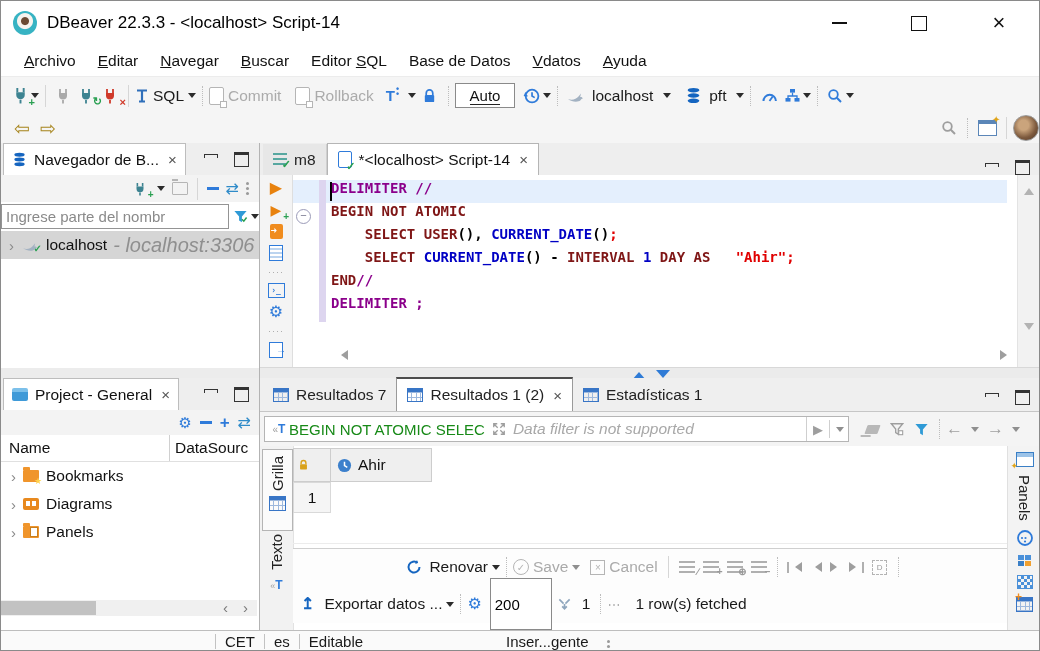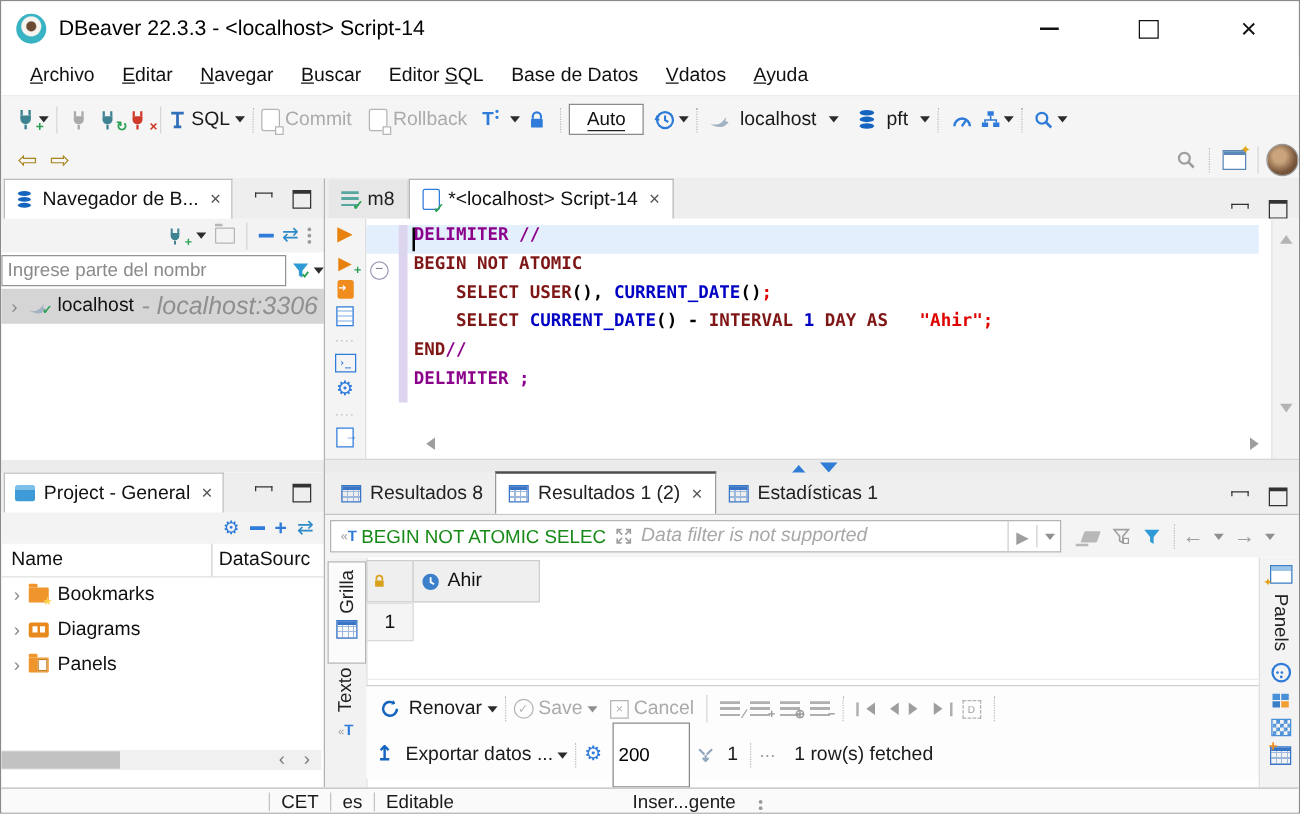--- a/index.html
+++ b/index.html
@@ -151,21 +151,21 @@
   #resbody{left:259px;top:445px;width:780px;height:184px;background:#fff;}
   .sidetabs{position:absolute;left:0;top:0;width:33px;height:184px;background:#f2f2f2;border-right:1px solid #e2e2e2;}
   .sidetab{position:absolute;left:2px;width:29px;display:flex;flex-direction:column;align-items:center;gap:5px;padding:6px 0;}
   .sidetab.active{background:#fbfbfb;border:1px solid #b5b5b5;}
   .vtext{writing-mode:vertical-rl;transform:rotate(180deg);font-size:15px;color:#222;}
   .vtext-d{writing-mode:vertical-rl;font-size:15px;color:#222;}
   .tinyT{color:#2f7bda;font-weight:bold;font-size:12px;}
   .gridhdr{position:absolute;background:#efefef;border:1px solid #cdcdcd;box-sizing:border-box;display:flex;align-items:center;font-size:15.5px;color:#111;}
   .gridcell{position:absolute;box-sizing:border-box;display:flex;align-items:center;font-size:15.5px;}
   
-  .btool1{position:absolute;left:33px;top:102px;width:714px;height:37px;border-top:1px solid #cfcfcf;display:flex;align-items:center;padding-left:8px;box-sizing:border-box;background:#fdfdfd;}
+  .btool1{position:absolute;left:33px;top:102px;width:714px;height:37px;border-top:1px solid #cfcfcf;display:flex;align-items:center;padding-left:8px;box-sizing:border-box;background:#fdfdfd;justify-content:center;}
   .btool2{position:absolute;left:33px;top:139px;width:714px;height:38px;display:flex;align-items:center;padding-left:8px;box-sizing:border-box;background:#fdfdfd;}
   .blabel{font-size:15.5px;color:#1a1a1a;margin:0 4px;}
   .blabel.gray{color:#aaaaaa;}
   .ckcircle{width:14px;height:14px;border:1.6px solid #b5b5b5;border-radius:50%;color:#b5b5b5;font-size:10px;display:flex;align-items:center;justify-content:center;}
   .xbox{width:13px;height:13px;border:1.6px solid #b5b5b5;color:#b5b5b5;font-size:10px;display:flex;align-items:center;justify-content:center;}
   .rowico{width:16px;height:12px;background:repeating-linear-gradient(#b0b0b0 0 2px,transparent 2px 5px);position:relative;flex:none;}
   .rowico::after{position:absolute;right:-4px;bottom:-4px;color:#9a9a9a;font-size:10px;font-weight:bold;}
   .rowico.edit::after{content:"∕";}
   .rowico.add::after{content:"+";}
   .rowico.dup::after{content:"⊕";}
@@ -515,21 +515,21 @@
   </div>
 
   <div class="abs sash2">
     <span class="tri-up-b" style="left:372px"></span>
     <span class="tri-dn-b" style="left:396px"></span>
   </div>
 
   <div id="restabs" class="abs">
     <div class="rtab" style="margin-left:3px">
       <span class="gridico"></span>
-      <span>Resultados 8</span>
+      <span>Resultados 7</span>
     </div>
     <div class="rtab active">
       <span class="gridico"></span>
       <span>Resultados 1 (2)</span>
       <span class="tclose">×</span>
     </div>
     <div class="rtab">
       <span class="gridico"></span>
       <span>Estadísticas 1</span>
     </div>

